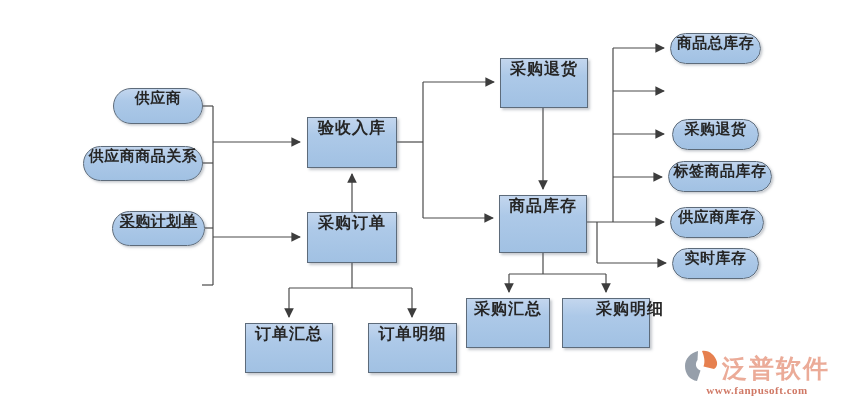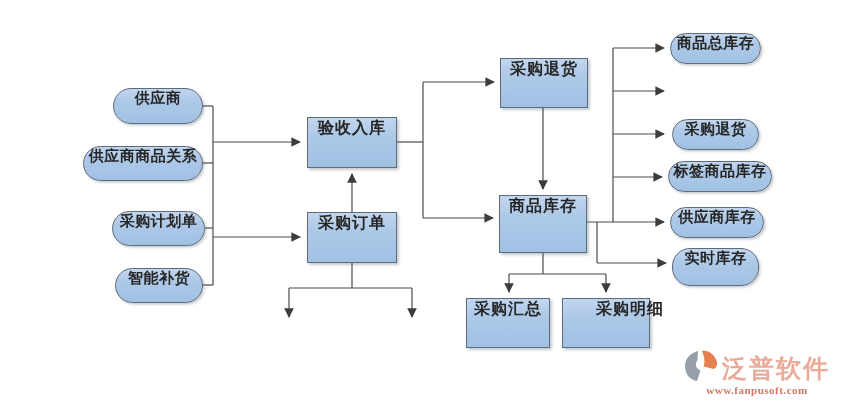--- a/index.html
+++ b/index.html
@@ -98,61 +98,64 @@
       <path class="wire" d="M606,274 V292" marker-end="url(#arr)"></path>
     </g>
   </svg>
 
   <div class="node pill" style="left:113px;top:88px;width:90px;height:36px;">
       <span>供应商</span>
     </div>
   <div class="node pill" style="left:83px;top:146px;width:120px;height:35px;">
       <span>供应商商品关系</span>
     </div>
-  <div class="node pill" style="left:112px;top:211px;width:93px;height:35px;">
+  <div class="node pill" style="left:112px;top:211px;width:93px;height:35px;text-decoration:underline;">
       <span>采购计划单</span>
-    </div>
-  <div class="node pill" style="left:115px;top:268px;width:88px;height:35px;">
-      <span>智能补货</span>
     </div>
 
   <div class="node rect" style="left:307px;top:117px;width:90px;height:51px;">
       <span>验收入库</span>
     </div>
   <div class="node rect" style="left:500px;top:58px;width:88px;height:50px;">
       <span>采购退货</span>
     </div>
   <div class="node rect" style="left:307px;top:212px;width:90px;height:51px;">
       <span>采购订单</span>
     </div>
   <div class="node rect" style="left:499px;top:195px;width:88px;height:58px;">
       <span>商品库存</span>
     </div>
 
+  <div class="node rect" style="left:245px;top:323px;width:88px;height:50px;">
+      <span>订单汇总</span>
+    </div>
+  <div class="node rect" style="left:368px;top:323px;width:89px;height:50px;">
+      <span>订单明细</span>
+    </div>
 
   <div class="node rect" style="left:466px;top:298px;width:84px;height:50px;">
       <span>采购汇总</span>
     </div>
   <div class="node rect" style="left:562px;top:298px;width:88px;height:50px;padding-left:48px;">
       <span>采购明细</span>
     </div>
 
   <div class="node pill" style="left:670px;top:33px;width:91px;height:31px;">
       <span>商品总库存</span>
     </div>
   <div class="node pill" style="left:672px;top:119px;width:87px;height:31px;">
       <span>采购退货</span>
     </div>
   <div class="node pill" style="left:670px;top:207px;width:94px;height:31px;">
       <span>供应商库存</span>
     </div>
   <div class="node pill" style="left:668px;top:161px;width:104px;height:31px;">
       <span>标签商品库存</span>
     </div>
-  <div class="node pill" style="left:672px;top:248px;width:87px;height:38px;">
+  <div class="node pill" style="left:672px;top:248px;width:87px;height:31px;">
       <span>实时库存</span>
     </div>
 
   <div class="watermark">
     <div class="wm-row">
       <span>
         <svg width="34" height="32" viewBox="0 0 34 32">
           <path d="M14 1 C6 3 1 9 1 16 C1 24 6 30 13 31 L16.5 20.5 C12 19 10.5 14 13.5 10 Z" fill="#8b95a1"></path>
           <path d="M18 1 C25 0 31 5 33 12 C33.5 15 32.5 17.5 30 19 L19.5 16.5 C21.5 11.5 20 6 18 1 Z" fill="#e4733c"></path>
         </svg>

